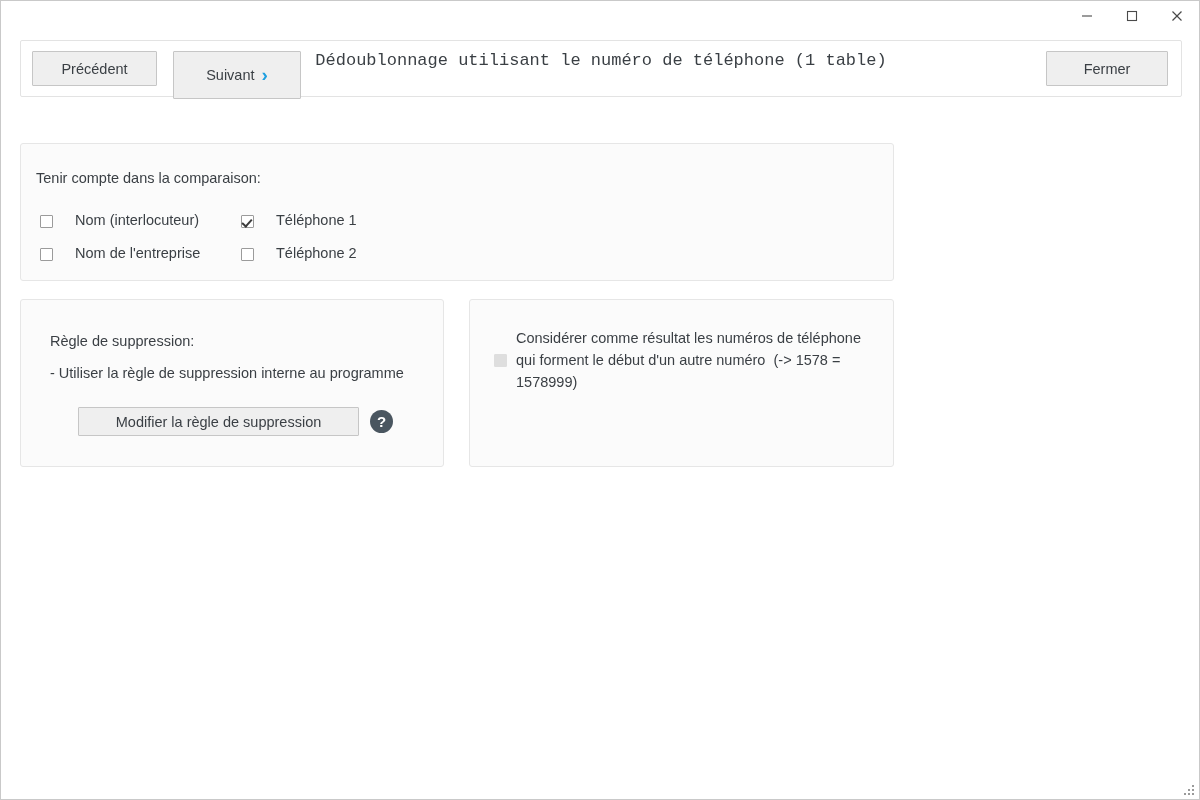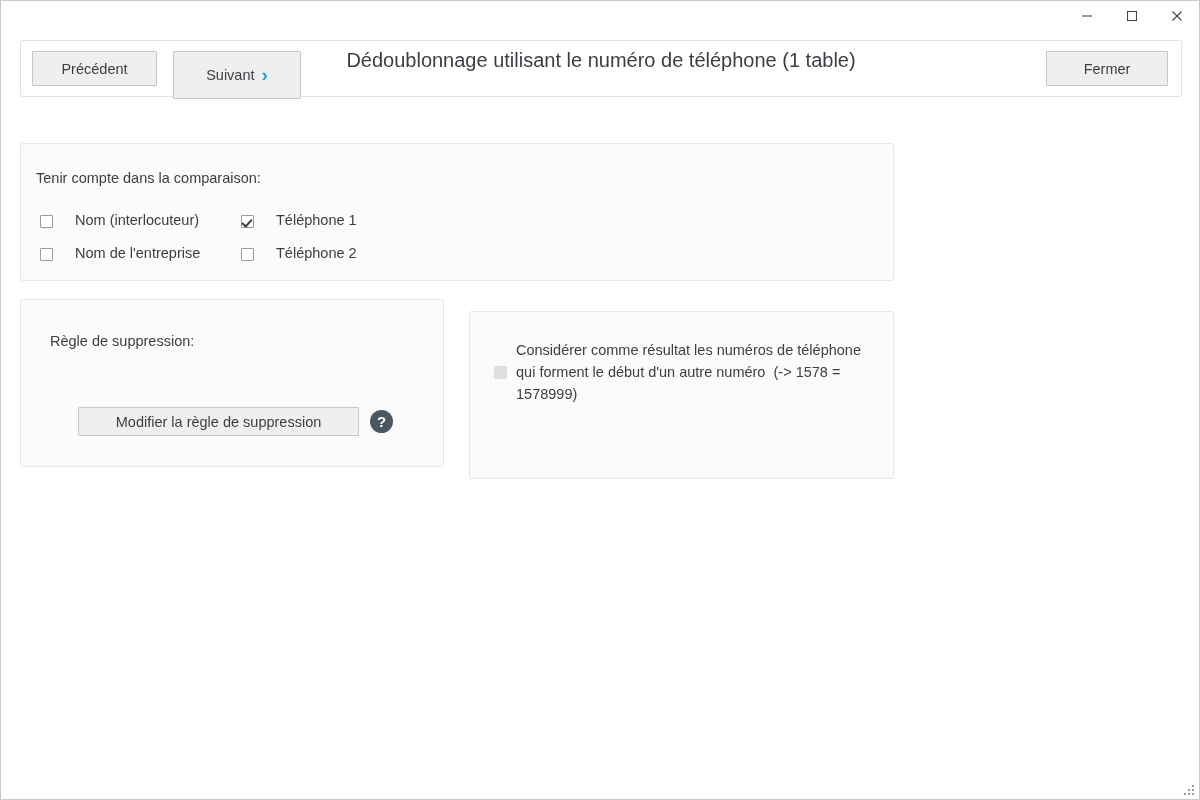--- a/index.html
+++ b/index.html
@@ -112,24 +112,25 @@
     top: 10px;
     width: 122px;
     height: 35px;
   }
   .wiz-title {
     position: absolute;
     left: 0;
     right: 0;
     top: 9px;
     text-align: center;
-    font-size: 20px;
+    font-size: 17px;
     line-height: 21px;
     color: #3a3f44;
     pointer-events: none;
+    font-family: Liberation Mono, monospace;
   }
   .wiz-title div { white-space: nowrap; }
 
   
   .panel {
     position: absolute;
     box-sizing: border-box;
     background: #fbfbfb;
     border: 1px solid #e6e6e6;
     border-radius: 3px;
@@ -144,21 +145,20 @@
     left: 19px;
     top: 268px;
     width: 424px;
     height: 168px;
   }
   .panel-prefix {
     left: 468px;
     top: 268px;
     width: 425px;
     height: 168px;
-    margin-top: 12px;
   }
 
   .section-label {
     position: absolute;
     font-size: 14.5px;
     color: #3a3f44;
     white-space: nowrap;
   }
 
   
@@ -312,20 +312,21 @@
       <label class="cb-row" style="left:220px; top:101px;">
         <span class="box"></span>
         <span>Téléphone 2</span>
       </label>
     </div>
 
     <div class="panel panel-rule">
 
       <div class="section-label rule-title">Règle de suppression:</div>
 
+      <div class="section-label rule-line">- Utiliser la règle de suppression interne au programme</div>
 
       <button class="btn btn-rule">
         <span>Modifier la règle de suppression</span>
       </button>
 
       <div class="help-icon">
         <svg width="23" height="23" viewBox="0 0 23 23" aria-hidden="true">
           <circle cx="11.5" cy="11.5" r="11.5" fill="#4a5660"></circle>
           <text x="11.5" y="17" text-anchor="middle" font-family="Liberation Sans, sans-serif" font-size="15" font-weight="bold" fill="#ffffff">?</text>
         </svg>

